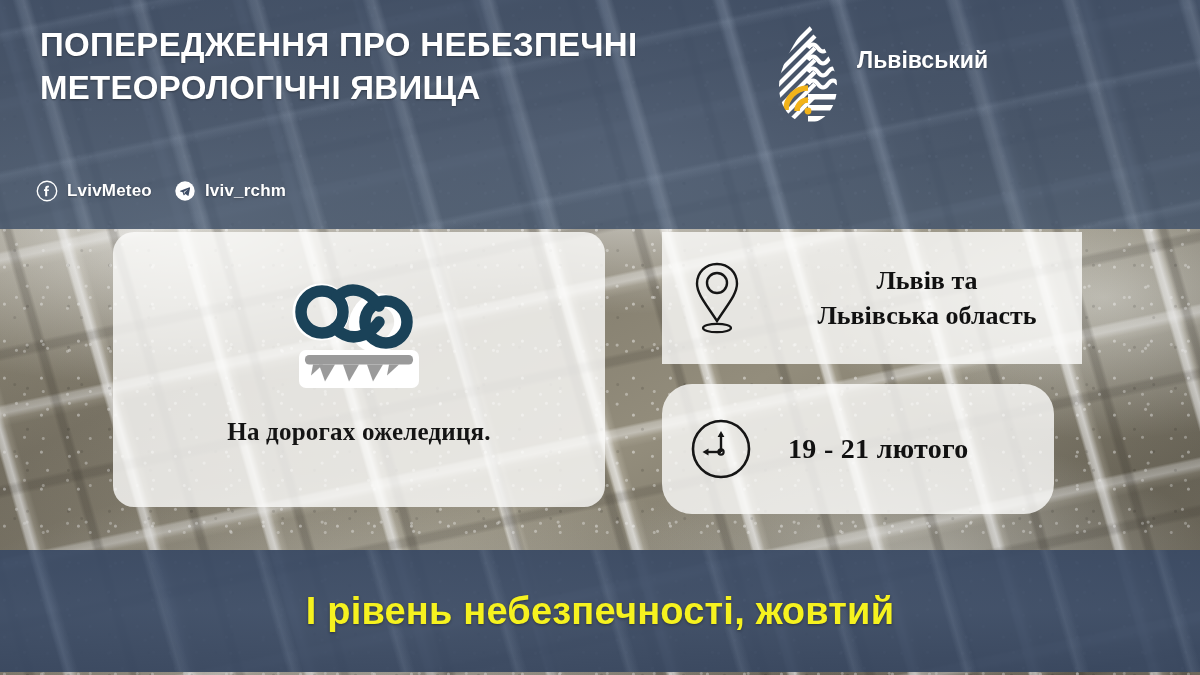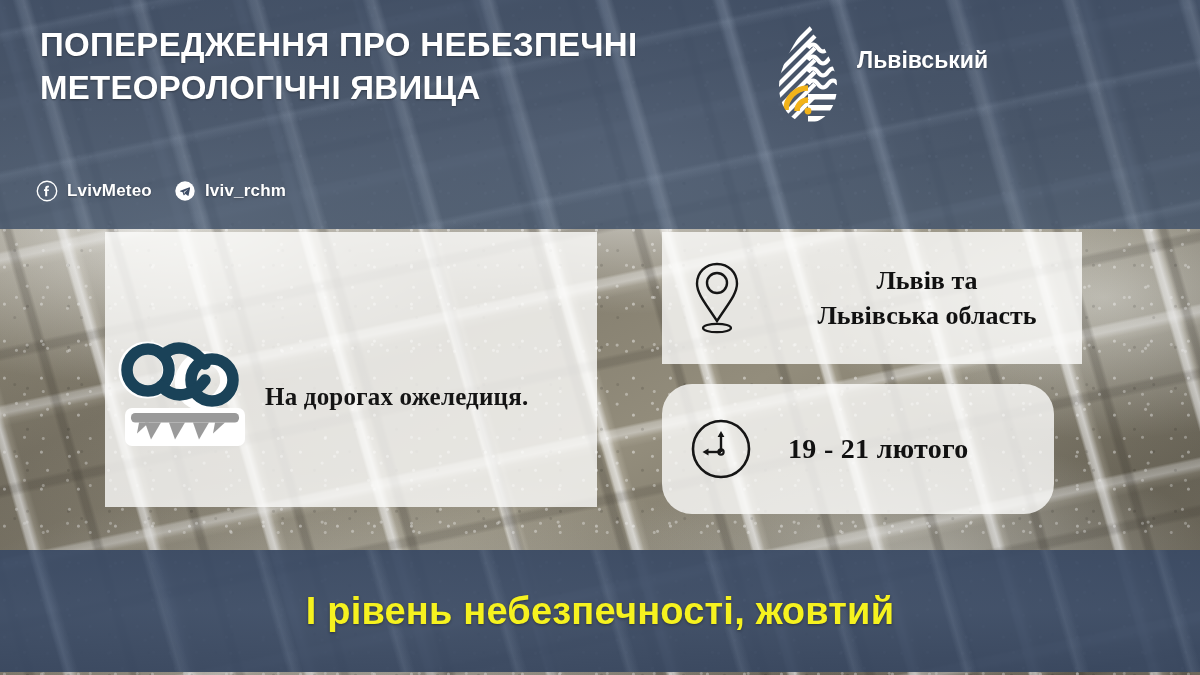--- a/index.html
+++ b/index.html
@@ -106,23 +106,23 @@
   
   #logo { position:absolute; left:775px; top:22px; display:flex; align-items:center; gap:16px; }
   #logo .mark { width:66px; height:105px; flex:none; }
   #logo .ltext { color:#fff; font-size:23px; line-height:1.22; font-weight:bold;
                  text-shadow:0 1px 2px rgba(0,0,0,.35); }
   #logo .ltext .url { font-size:21px; display:block; margin-top:2px; }
 
   
   .panel { position:absolute; background:rgba(252,252,251,.80); }
 
-  #panel-warning { left:105px; top:232px; width:492px; height:275px;
-                   display:flex; align-items:center;
-                   justify-content:flex-start; padding-top:28px; }
+  #panel-warning { left:113px; top:232px; width:492px; height:275px;
+                   display:flex; flex-direction:column; align-items:center;
+                   justify-content:flex-start; padding-top:28px;border-radius:21px; }
   #panel-warning .icon-wrap { width:160px; height:132px; }
   #panel-warning .wtext {
     margin-top:26px; color:#141414; font-size:25px; font-weight:bold; letter-spacing:.2px;
     font-family:"Liberation Serif", serif;
   }
 
   #panel-location { left:662px; top:232px; width:420px; height:132px;
                     display:flex; align-items:center; padding-left:30px; gap:34px; }
   #panel-location .pin { width:50px; height:74px; flex:none; }
   #panel-location .ltxt { color:#111; font-size:26px; line-height:1.36; font-weight:bold;

